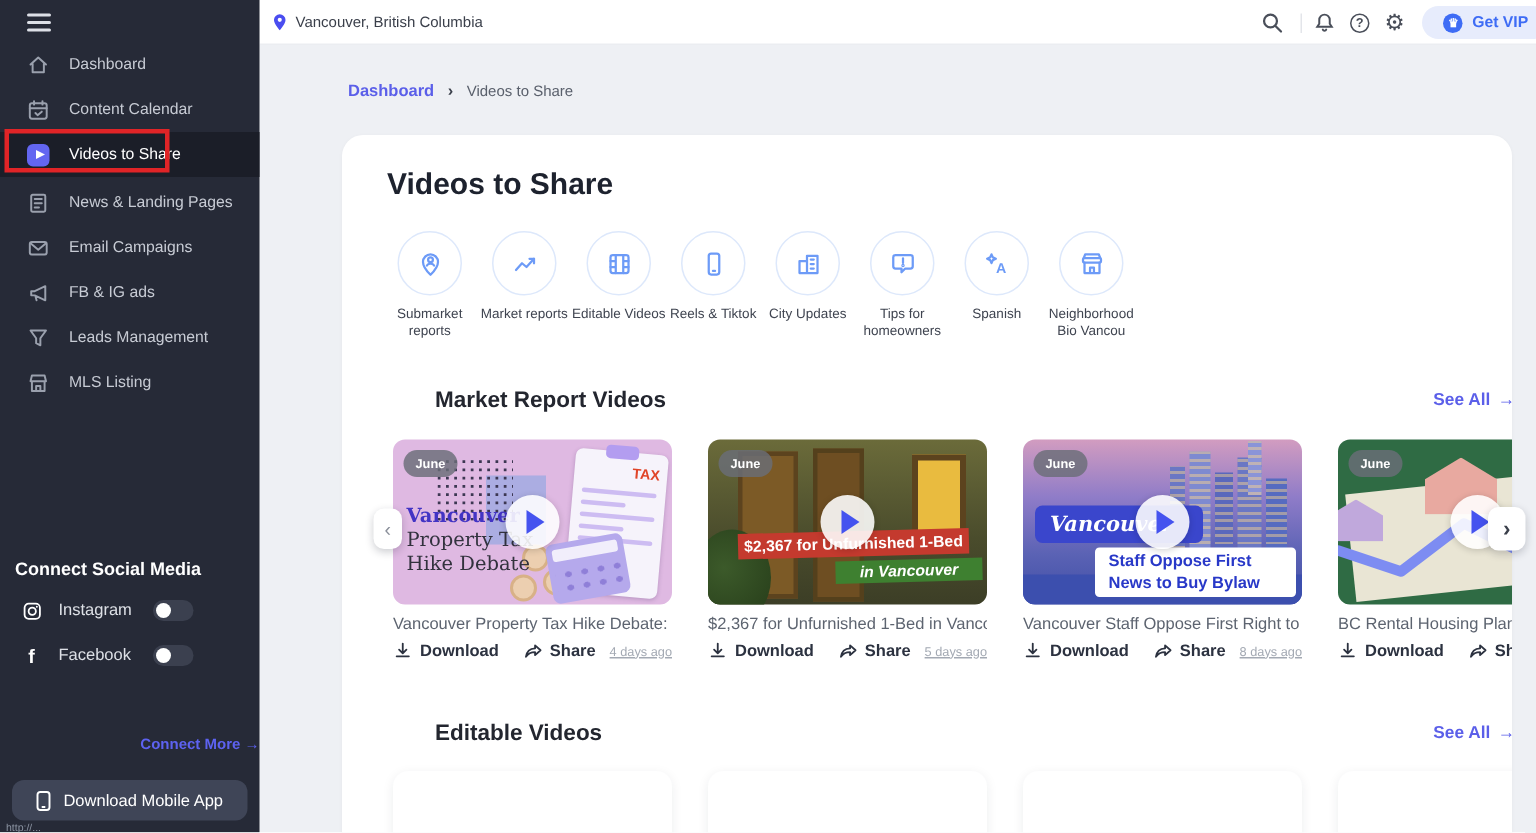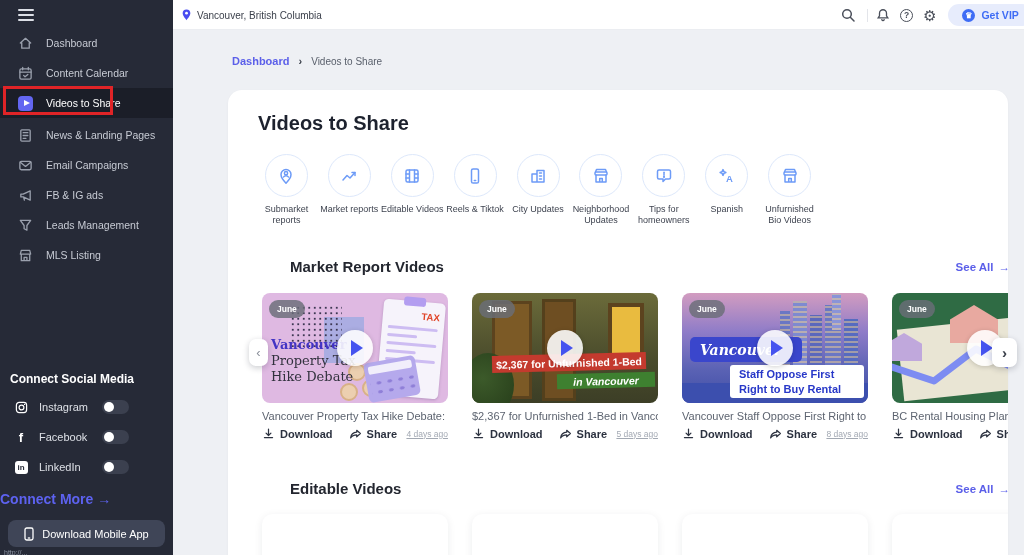--- a/index.html
+++ b/index.html
@@ -21,21 +21,21 @@
   .red-box{position:absolute;left:3px;top:86px;width:110px;height:29px;border:3px solid #e02427;z-index:9;pointer-events:none;}
   .social-head{position:absolute;left:10px;top:372px;color:#ffffff;font-size:12px;font-weight:700;}
   .social-row{position:absolute;left:0;width:143px;height:26px;display:flex;align-items:center;padding:0 14px;gap:11px;}
   .social-row .lbl{color:#dde0e6;font-size:11px;}
   .sic{width:14px;height:14px;display:flex;align-items:center;justify-content:center;color:#fff;flex:none;}
   .sic svg{width:13px;height:13px;stroke:#fff;fill:none;stroke-width:1.3;}
   .fb-glyph{font-size:13px;font-weight:700;color:#fff;}
   .li-glyph{width:13px;height:13px;background:#fff;border-radius:3px;color:#262a37;font-size:8px;font-weight:700;display:flex;align-items:center;justify-content:center;}
   .toggle{margin-left:auto;width:27px;height:14px;border-radius:7px;background:#3b404f;position:relative;cursor:pointer;}
   .toggle::after{content:"";position:absolute;left:2px;top:2px;width:10px;height:10px;border-radius:50%;background:#fff;}
-  .connect-more{position:absolute;left:0;top:491px;width:173px;text-align:left;color:#5d62f0;font-size:14px;font-weight:700;cursor:pointer;}
+  .connect-more{position:absolute;left:0;top:491px;width:173px;text-align:right;color:#5d62f0;font-size:10px;font-weight:700;cursor:pointer;}
   .app-btn{position:absolute;left:8px;top:520px;width:157px;height:27px;background:#3f4557;border-radius:8px;display:flex;align-items:center;justify-content:center;gap:8px;color:#fff;font-size:11px;font-weight:400;cursor:pointer;}
   .app-btn svg{width:10px;height:14px;stroke:#fff;fill:none;stroke-width:1.3;}
   .side-footer{position:absolute;left:4px;top:549px;width:165px;height:6px;overflow:hidden;color:#8b93a2;font-size:7px;white-space:nowrap;}
 
   
   .topbar{position:absolute;left:173px;top:0;width:851px;height:30px;background:#fff;border-bottom:1px solid #ebedf1;z-index:5;}
   .loc{position:absolute;left:8px;top:0;height:30px;display:flex;align-items:center;gap:5px;cursor:pointer;}
   .loc svg{width:11px;height:14px;}
   .loc span{font-size:10px;color:#3a3f4a;}
   .tb-right{position:absolute;left:668px;top:0;height:30px;display:flex;align-items:center;}
@@ -215,27 +215,20 @@
             <circle cx="7" cy="7" r="2.6"></circle>
             <circle cx="10.3" cy="3.7" r="0.7" fill="#fff" stroke="none"></circle>
           </svg>
         </span>
       <span class="lbl">Instagram</span>
       <span class="toggle"></span>
     </div>
     <div class="social-row" style="top:424px;">
       <span class="sic fb-glyph">f</span>
       <span class="lbl">Facebook</span>
-      <span class="toggle"></span>
-    </div>
-    <div class="social-row" style="top:454px;">
-      <span class="sic">
-          <span class="li-glyph">in</span>
-        </span>
-      <span class="lbl">LinkedIn</span>
       <span class="toggle"></span>
     </div>
 
     <div class="connect-more">
       <span>Connect More</span>
       <span>→</span>
     </div>
 
     <div class="app-btn">
       <svg viewBox="0 0 10 14">
@@ -332,55 +325,45 @@
             <svg viewBox="0 0 20 20">
               <path d="M4 16V8h5v8M9 16V4.5h7V16M4 16h12"></path>
               <path d="M11.5 7h2M11.5 10h2M11.5 13h2"></path>
             </svg>
           </div>
         <div class="cat-lbl">City Updates</div>
       </div>
       <div class="cat">
         <div class="cat-circle">
             <svg viewBox="0 0 20 20">
+              <path d="M5 4h10a1.5 1.5 0 0 1 1.5 1.5v6A1.5 1.5 0 0 1 15 13h-3.5L9 15.5V13H5a1.5 1.5 0 0 1-1.5-1.5v-6A1.5 1.5 0 0 1 5 4z"></path>
+              <path d="M10 6.3v3"></path>
+              <circle cx="10" cy="11" r="0.4"></circle>
+            </svg>
+          </div>
+        <div class="cat-lbl">Tips for homeowners</div>
+      </div>
+      <div class="cat">
+        <div class="cat-circle">
+            <svg viewBox="0 0 20 20">
+              <path d="M6 3.6l.9 2 2 .9-2 .9-.9 2-.9-2-2-.9 2-.9z"></path>
+              <text x="9" y="16" font-size="9.5" font-weight="bold" fill="#6d9bf7" stroke="none" font-family="Liberation Sans, sans-serif">A</text>
+            </svg>
+          </div>
+        <div class="cat-lbl">Spanish</div>
+      </div>
+      <div class="cat">
+        <div class="cat-circle">
+            <svg viewBox="0 0 20 20">
               <path d="M4.5 6 5.5 3.5h9L15.5 6"></path>
               <rect x="4" y="6" width="12" height="3" rx="1"></rect>
               <path d="M5 9v7h10V9M8.7 16v-3.6h2.6V16"></path>
             </svg>
           </div>
-        <div class="cat-lbl">Neighborhood Updates</div>
-      </div>
-      <div class="cat">
-        <div class="cat-circle">
-            <svg viewBox="0 0 20 20">
-              <path d="M5 4h10a1.5 1.5 0 0 1 1.5 1.5v6A1.5 1.5 0 0 1 15 13h-3.5L9 15.5V13H5a1.5 1.5 0 0 1-1.5-1.5v-6A1.5 1.5 0 0 1 5 4z"></path>
-              <path d="M10 6.3v3"></path>
-              <circle cx="10" cy="11" r="0.4"></circle>
-            </svg>
-          </div>
-        <div class="cat-lbl">Tips for homeowners</div>
-      </div>
-      <div class="cat">
-        <div class="cat-circle">
-            <svg viewBox="0 0 20 20">
-              <path d="M6 3.6l.9 2 2 .9-2 .9-.9 2-.9-2-2-.9 2-.9z"></path>
-              <text x="9" y="16" font-size="9.5" font-weight="bold" fill="#6d9bf7" stroke="none" font-family="Liberation Sans, sans-serif">A</text>
-            </svg>
-          </div>
-        <div class="cat-lbl">Spanish</div>
-      </div>
-      <div class="cat">
-        <div class="cat-circle">
-            <svg viewBox="0 0 20 20">
-              <path d="M4.5 6 5.5 3.5h9L15.5 6"></path>
-              <rect x="4" y="6" width="12" height="3" rx="1"></rect>
-              <path d="M5 9v7h10V9M8.7 16v-3.6h2.6V16"></path>
-            </svg>
-          </div>
-        <div class="cat-lbl">Unfurnished Bio Videos</div>
+        <div class="cat-lbl">Neighborhood Bio Vancou</div>
       </div>
     </div>
 
     <div class="sec-head s1">
       <span class="sec-title">Market Report Videos</span>
       <span class="see-all">
         <span>See All</span>
         <span>→</span>
       </span>
     </div>
@@ -468,21 +451,21 @@
           <span class="bld" style="left:98px;top:18px;width:10px;height:70px;background-color:#6a77c4;"></span>
           <span class="bld" style="left:111px;top:8px;width:14px;height:82px;background-color:#7e8ad0;"></span>
           <span class="bld" style="left:128px;top:22px;width:12px;height:68px;background-color:#5a68bc;"></span>
           <span class="bld" style="left:143px;top:12px;width:16px;height:78px;background-color:#6a77c4;"></span>
           <span class="bld" style="left:162px;top:26px;width:14px;height:64px;background-color:#566bc0;"></span>
           <span class="bld" style="left:150px;top:1px;width:9px;height:36px;background-color:#8a94d8;"></span>
           <span class="water"></span>
           <span class="bn">Vancouver</span>
           <div class="wb">
             <div>Staff Oppose First</div>
-            <div>Right to Buy Rental</div>
+            <div>News to Buy Bylaw</div>
           </div>
           <span class="play"></span>
         </div>
         <div class="card-title">Vancouver Staff Oppose First Right to B...</div>
         <div class="card-actions">
           <span class="act">
             <svg viewBox="0 0 16 16">
                 <path d="M8 2.5V10M5 7.5 8 10.5l3-3M3 13h10"></path>
               </svg>
             <span>Download</span>

